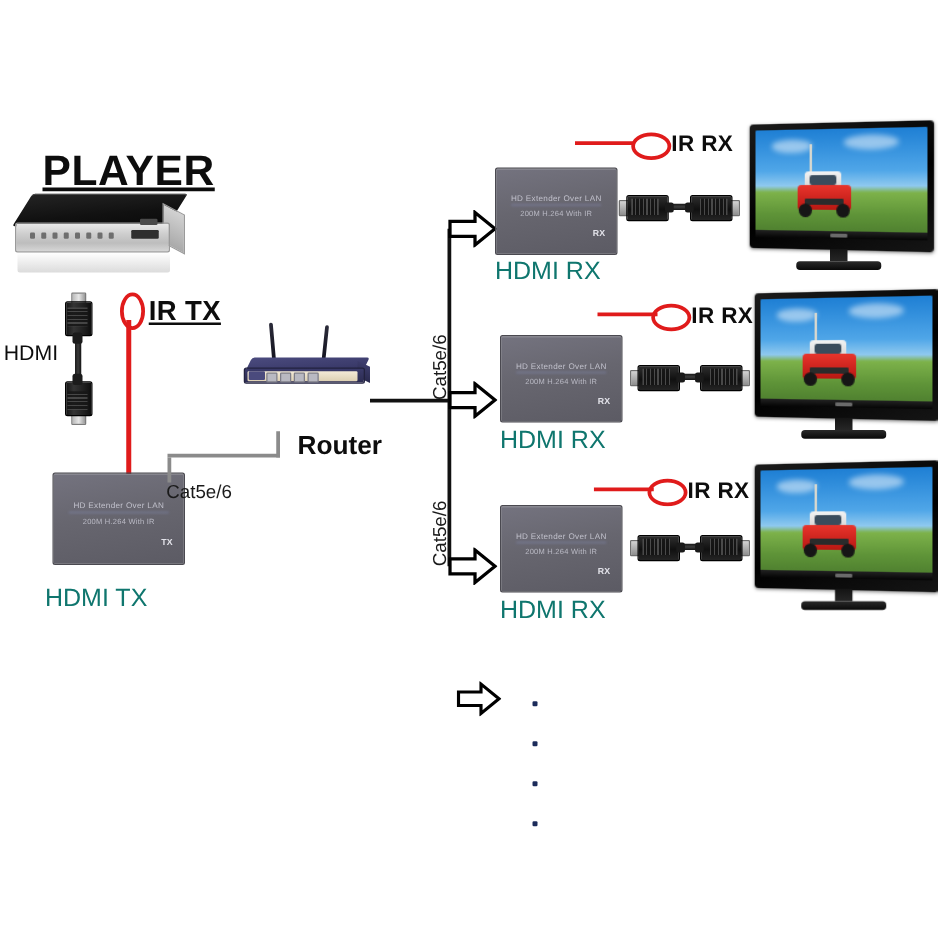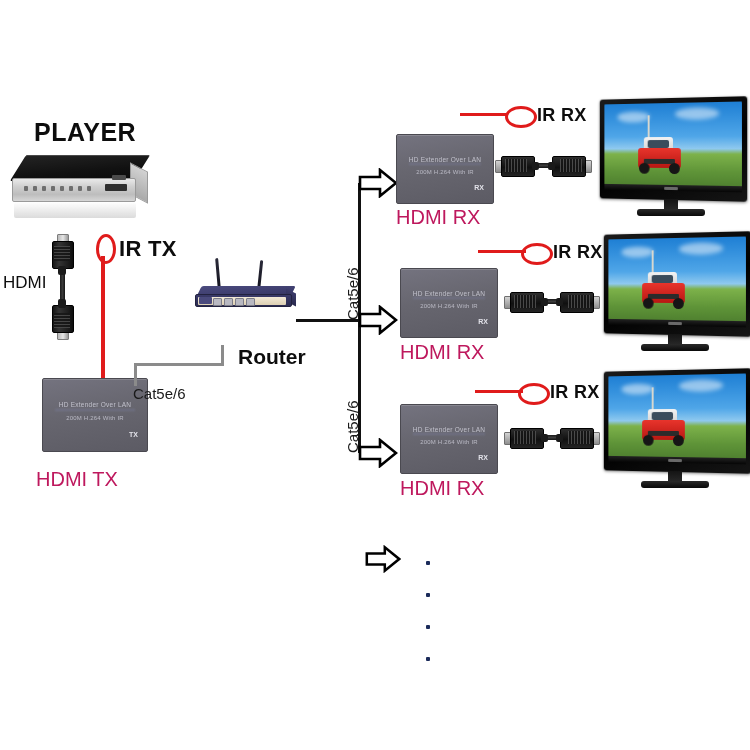--- a/index.html
+++ b/index.html
@@ -2,27 +2,27 @@
 <html><head>
 <meta charset="utf-8">
 <style>
   html,body{margin:0;padding:0;background:#fff;}
   body{width:750px;height:750px;position:relative;overflow:hidden;
        font-family:"Liberation Sans",sans-serif;}
   #stage{position:absolute;left:0;top:0;width:750px;height:750px;background:#ffffff;}
 
   
   .lbl{position:absolute;white-space:nowrap;color:#0d0d0d;}
-  .lbl-player{font-size:25px;font-weight:bold;letter-spacing:.5px;}
+  .lbl-player{font-size:34px;font-weight:bold;letter-spacing:.5px;text-decoration:underline;}
   .lbl-hdmi{font-size:17px;font-weight:normal;}
-  .lbl-irtx{font-size:22px;font-weight:bold;letter-spacing:.3px;}
+  .lbl-irtx{font-size:22px;font-weight:bold;letter-spacing:.3px;text-decoration:underline;}
   .lbl-irrx{font-size:18px;font-weight:bold;letter-spacing:.3px;}
   .lbl-router{font-size:21px;font-weight:bold;}
   .lbl-cat{font-size:15px;font-weight:normal;color:#1a1a1a;}
-  .lbl-dev{font-size:20px;font-weight:normal;color:#be185d;}
+  .lbl-dev{font-size:20px;font-weight:normal;color:#0f766e;}
   .vert{transform-origin:left top;transform:rotate(-90deg);}
 
   
   .player{position:absolute;}
   .player .top{
       position:absolute;left:6px;top:0;width:124px;height:26px;
       background:linear-gradient(175deg,#242424 0%,#111 60%,#0a0a0a 100%);
       transform:skewX(-32deg);border-radius:2px;
       box-shadow:inset 0 1px 0 #4a4a4a;
   }

